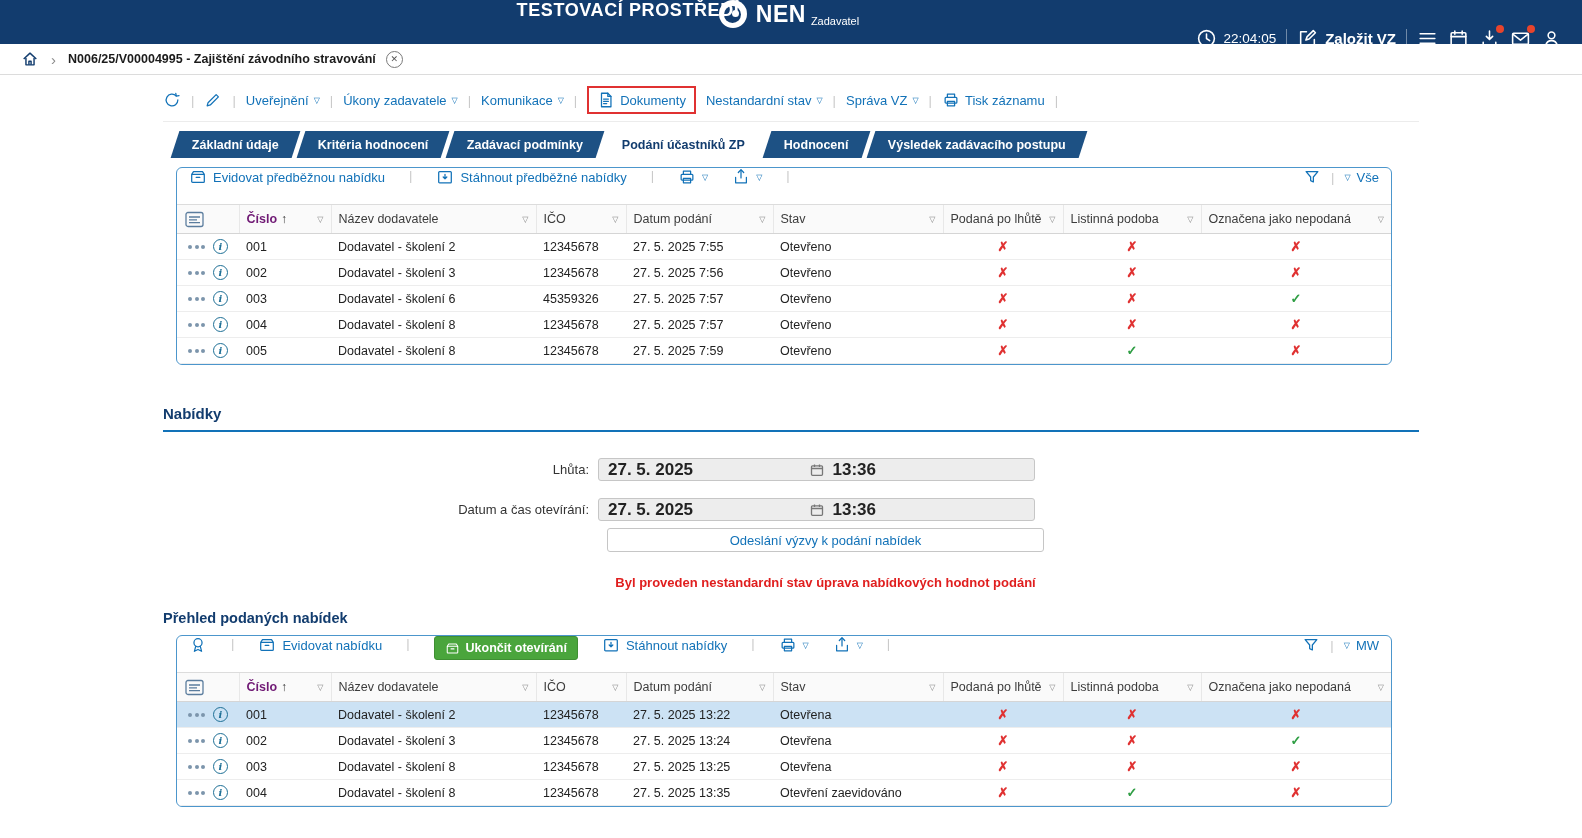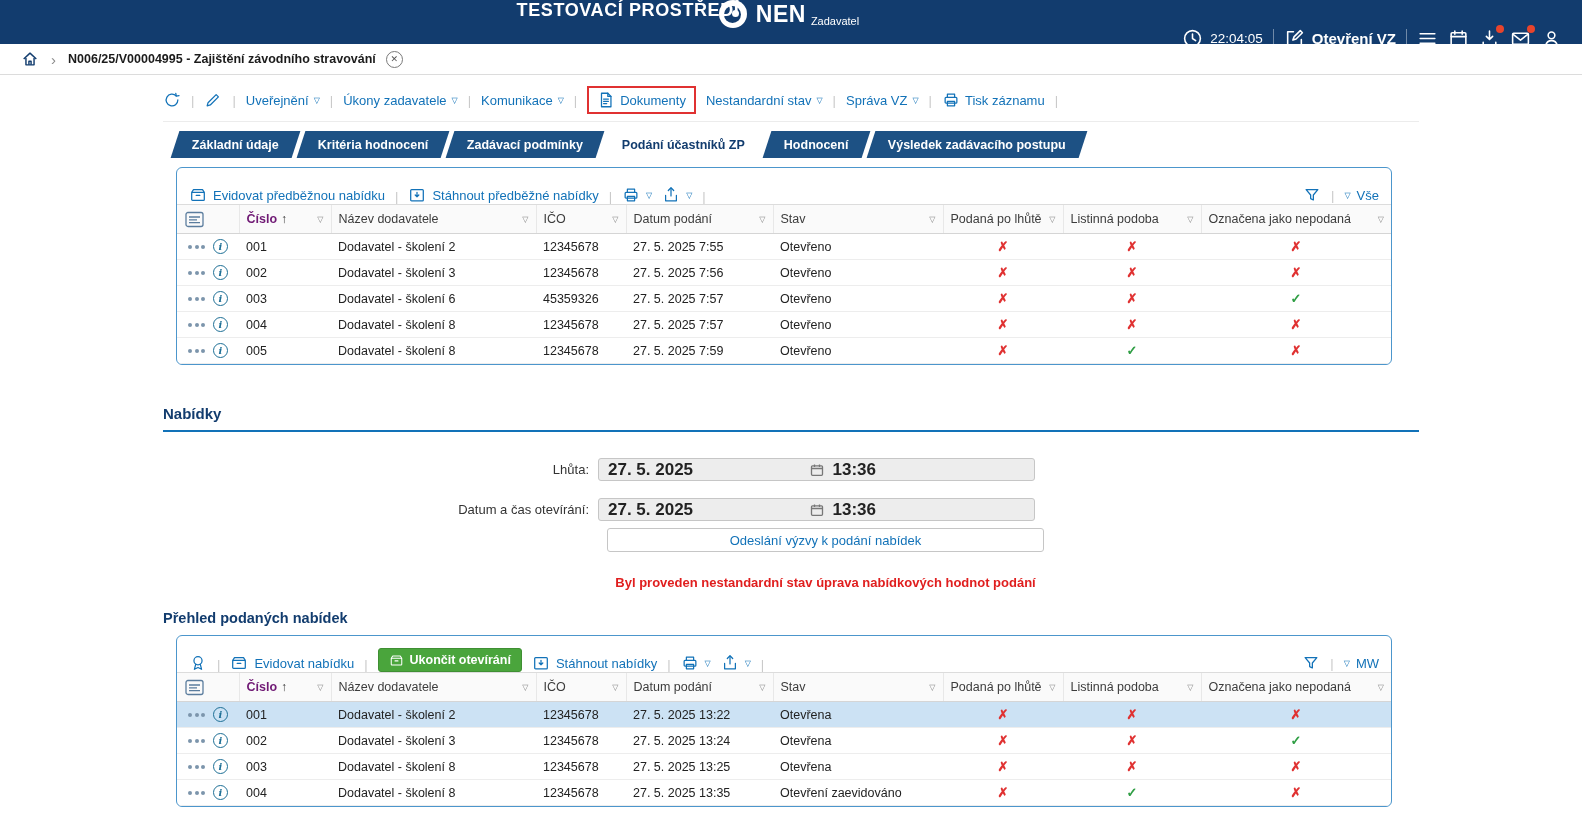--- a/index.html
+++ b/index.html
@@ -69,21 +69,21 @@
     display: flex; align-items: center; padding: 0 17px; transform: skewX(-18deg); cursor: pointer;
   }
   .tab > span { transform: skewX(18deg); white-space: nowrap; }
   .tab.active { background: #fff; color: #123c6e; }
   
   .panel {
     margin: 9px 0 0 13px; width: 1216px; background: #fff;
     border: 1.5px solid #4c96cc; border-radius: 6px; overflow: hidden;
   }
   .panel-toolbar {
-    display: flex; align-items: flex-end; gap: 10px; height: 36px; padding: 0 12px;
+    display: flex; align-items: flex-start; gap: 24px; height: 36px; padding: 0 12px;
     font-size: 13px; color: #1272b8;
   }
   .pt-link { display: flex; align-items: center; gap: 6px; cursor: pointer; white-space: nowrap; }
   .pt-right { margin-left: auto; display: flex; align-items: center; gap: 10px; }
   .green-btn {
     background: #4aa53c; border: 1px solid #3f8f33; border-radius: 3px; color: #fff;
     font-weight: bold; font-size: 12.5px; height: 24px; display: flex; align-items: center;
     gap: 6px; padding: 0 10px; cursor: pointer;
   }
   .green-btn .bicon { stroke: #fff; width: 15px; height: 15px; }
@@ -155,21 +155,21 @@
           <path d="M10 5.8V10l3 2"></path>
         </svg>
       <span class="hdr-time">22:04:05</span>
     </div>
     <div class="hdr-sep"></div>
     <div class="hdr-group">
       <svg class="hicon" viewBox="0 0 20 20">
           <path d="M16.5 11v5.5h-13v-13H9"></path>
           <path d="M8.5 11.5l1-3 6-6 2 2-6 6-3 1z"></path>
         </svg>
-      <span class="createvz">Otevření VZ</span>
+      <span class="createvz">Založit VZ</span>
     </div>
     <div class="hdr-sep"></div>
     <div class="icon-wrap">
       <svg class="hicon" viewBox="0 0 20 20">
           <path d="M3 5.5h14M3 10h14M3 14.5h14"></path>
         </svg>
     </div>
     <div class="icon-wrap">
       <svg class="hicon" viewBox="0 0 20 20">
           <rect x="3" y="4.5" width="14" height="12.5" rx="1"></rect>

